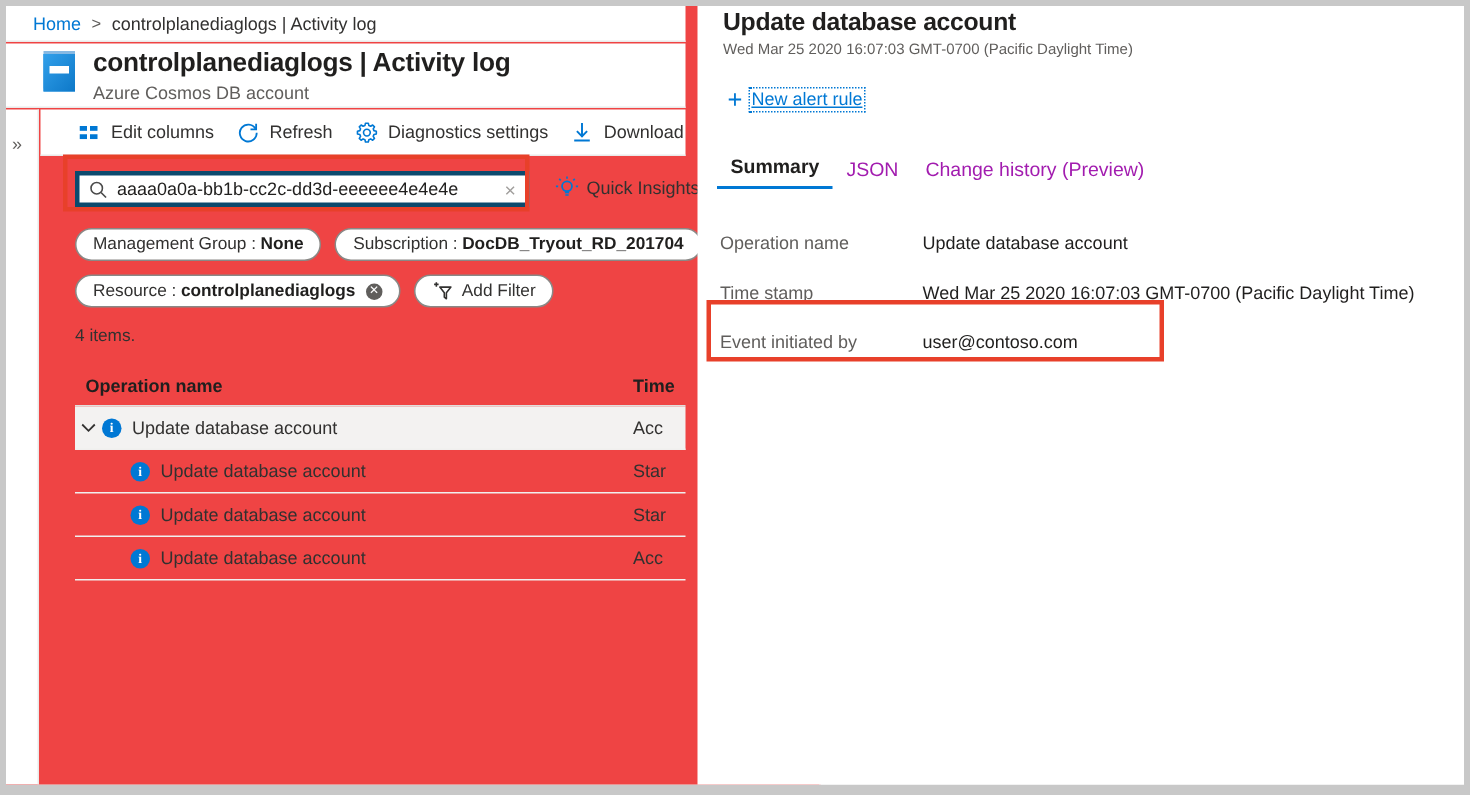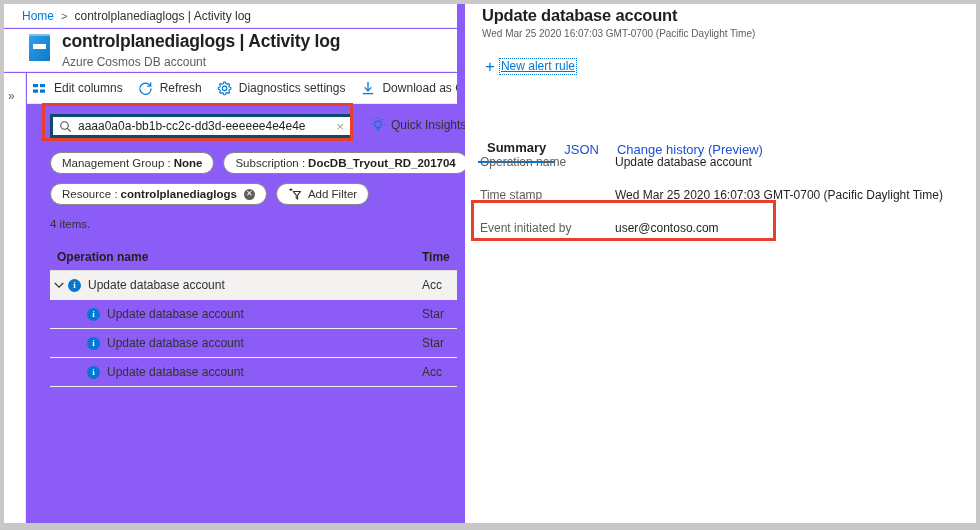--- a/index.html
+++ b/index.html
@@ -31,21 +31,21 @@
     box-sizing: border-box;
   }
 
   
   .left-panel {
     position: absolute;
     left: 0px;
     top: 0px;
     width: 543px;
     height: 519px;
-    background: #8b5cf6;
+    background: #ef4444;
     overflow: hidden;
     box-sizing: border-box;
     border-right: 1px solid #e6e6e6;
   }
 
   
   .breadcrumb {
     position: absolute;
     left: 0;
     top: 0;
@@ -135,21 +135,21 @@
 
   
   .toolbar {
     position: absolute;
     left: 23px;
     top: 69px;
     width: 430px;
     height: 31px;
     display: flex;
     align-items: center;
-    padding-left: 5px;
+    padding-left: 25px;
     box-sizing: border-box;
     border-bottom: 1px solid #eaeaea;
     background: #ffffff;
     overflow: hidden;
     white-space: nowrap;
   }
   .tb-item {
     display: flex;
     align-items: center;
     font-size: 12px;
@@ -412,25 +412,24 @@
     padding: 0px 1px;
     line-height: 15px;
   }
   .tabs {
     position: absolute;
     left: 478px;
     top: 100px;
     display: flex;
     align-items: flex-end;
     height: 26px;
-    margin-top: 37px;
   }
   .tab {
     font-size: 13px;
-    color: #1d4ed8;
+    color: #a21caf;
     padding: 0 9px 6px 9px;
     cursor: pointer;
     white-space: nowrap;
   }
   .tab.active {
     font-weight: bold;
     color: #201f1e;
     border-bottom: 2px solid #0078d4;
   }
   .detail-fields {

